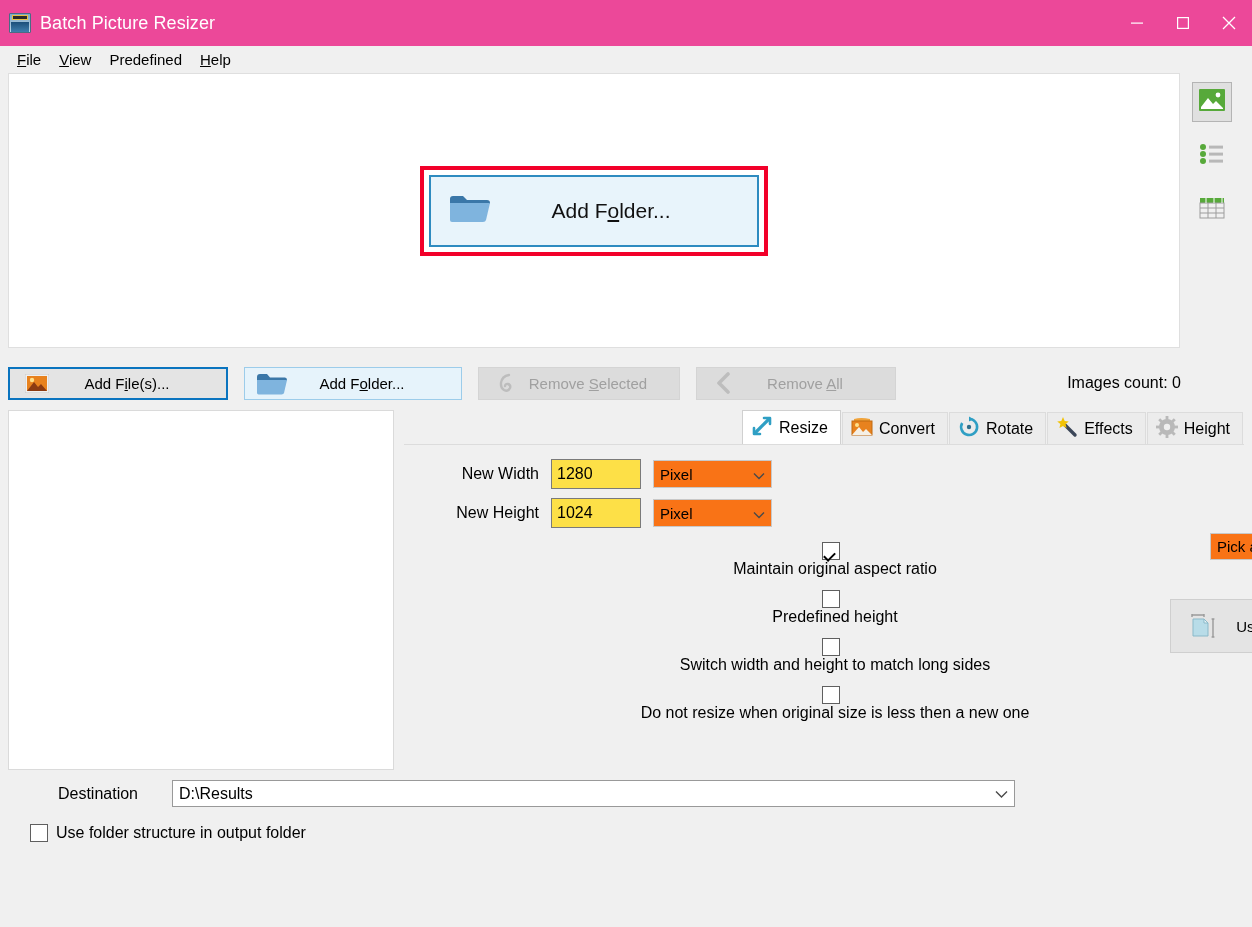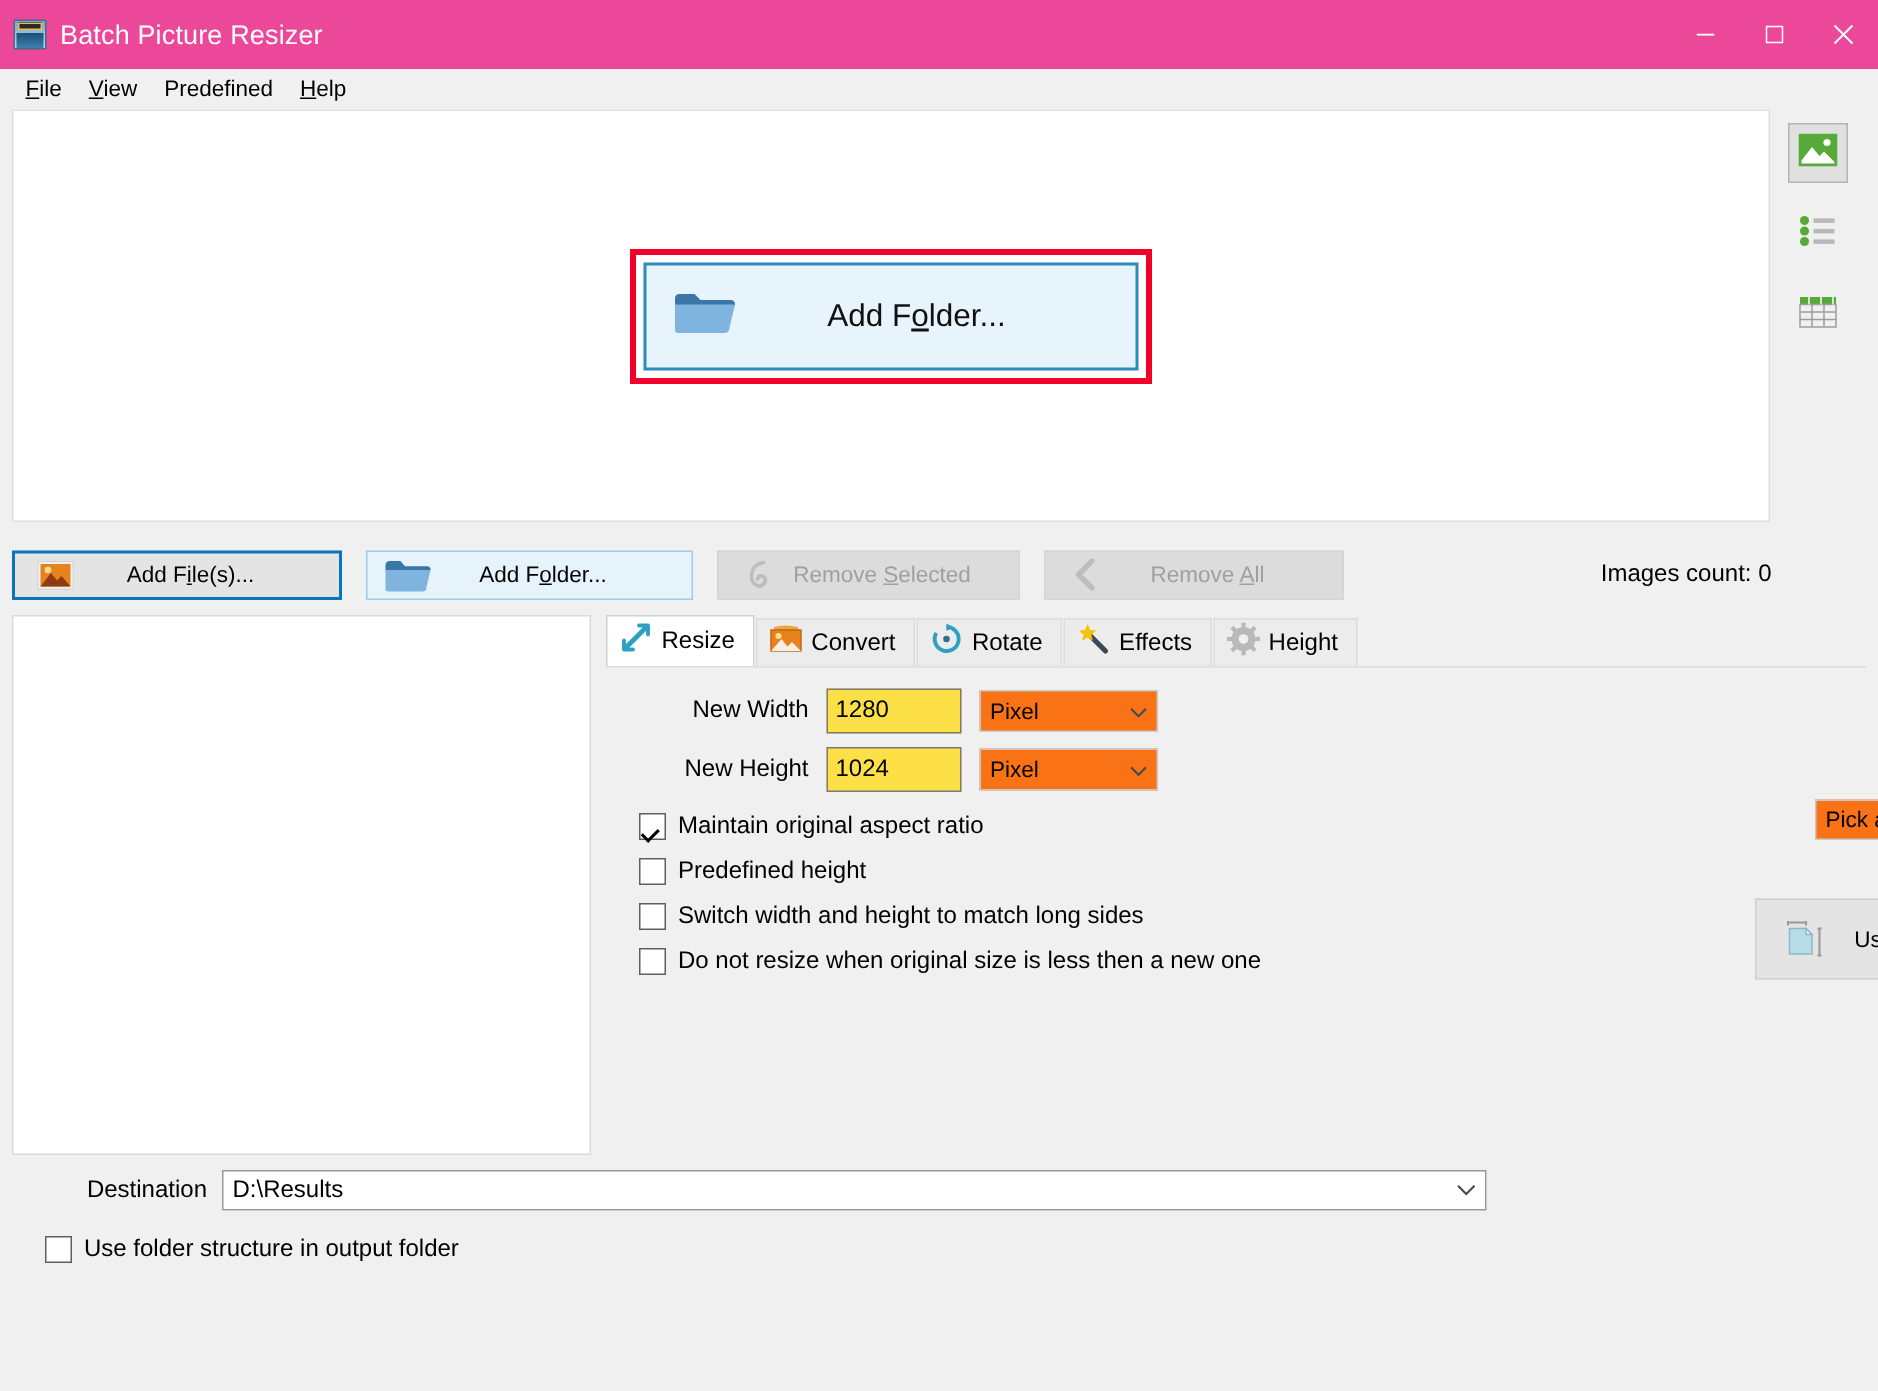--- a/index.html
+++ b/index.html
@@ -116,21 +116,21 @@
   .images-count { margin-left: auto; margin-right: 63px; font-size: 16px; color: #000; }
 
   
   .middle { display: flex; padding: 0 8px; height: 360px; }
   .preview-pane {
     width: 386px; flex: 0 0 386px; background: #ffffff;
     border: 1px solid #dadada; margin-right: 10px;
   }
   .tabpane { flex: 1 1 auto; display: flex; flex-direction: column; }
 
-  .tabstrip { display: flex; height: 34px; align-items: flex-end; }
+  .tabstrip { display: flex; height: 34px; align-items: flex-end; justify-content: flex-end; }
   .tab {
     height: 32px; display: flex; align-items: center; gap: 6px;
     padding: 0 12px 0 8px;
     background: #ececec; border: 1px solid #dcdcdc; border-bottom: none;
     font-size: 16px; color: #000;
     margin-right: 1px;
   }
   .tab.active { background: #ffffff; border-color: #d0d0d0; height: 34px; }
   .tabbody {
     flex: 1 1 auto; background: #f0f0f0;
@@ -154,21 +154,21 @@
     padding: 0 6px; margin-left: 12px;
   }
   .combo .cv { flex: 1 1 auto; }
   .combo .chev { margin-left: 8px; color: #4a4a4a; }
   .unit-combo { width: 119px; }
   .std-combo { width: 320px; margin-left: 0; height: 27px; }
   .std-wrap { position: absolute; left: 806px; top: 74px; }
 
   .fields-grid { position: relative; }
 
-  .checkrow { display: flex; align-items: center; margin: 0 0 12px 22px; }
+  .checkrow { display: flex; align-items: center; margin: 0 0 12px 22px; flex-direction: column; }
   .cbx {
     width: 18px; height: 18px; background: #fff; border: 1px solid #5f5f5f;
     margin-right: 8px; position: relative; flex: 0 0 18px;
   }
   .cbx.checked::after {
     content: ""; position: absolute; left: 3px; top: 7px;
     width: 5px; height: 9px; border: solid #000; border-width: 0 2px 2px 0;
     transform: rotate(45deg); transform-origin: center;
   }
   .checkrow .ctext { font-size: 16px; color: #000; }
@@ -177,21 +177,21 @@
     position: absolute; left: 766px; top: 140px;
     width: 242px; height: 54px;
     background: #e4e4e4; border: 1px solid #cfcfcf;
     display: flex; align-items: center; font-size: 15px;
   }
   .canvas-btn .ico { width: 40px; display: flex; justify-content: center; margin-left: 12px; }
   .canvas-btn .lbl { flex: 1 1 auto; text-align: center; padding-right: 30px; }
 
   
   .bottom { position: relative; padding: 10px 8px 0 8px; }
-  .dest-row { display: flex; align-items: center; }
+  .dest-row { display: flex; align-items: center; gap: 24px; }
   .dest-label { width: 130px; text-align: right; margin-right: 10px; font-size: 16px; }
   .dest-combo {
     width: 843px; height: 27px; background: #ffffff; border: 1px solid #999;
     display: flex; align-items: center; padding: 0 6px; font-size: 16px; color: #000;
   }
   .dest-combo .cv { flex: 1 1 auto; }
 
   .folder-check { display: flex; align-items: center; margin: 17px 0 0 22px; }
   .folder-check .ctext { font-size: 16px; }
   u.acc { text-decoration: underline; }

